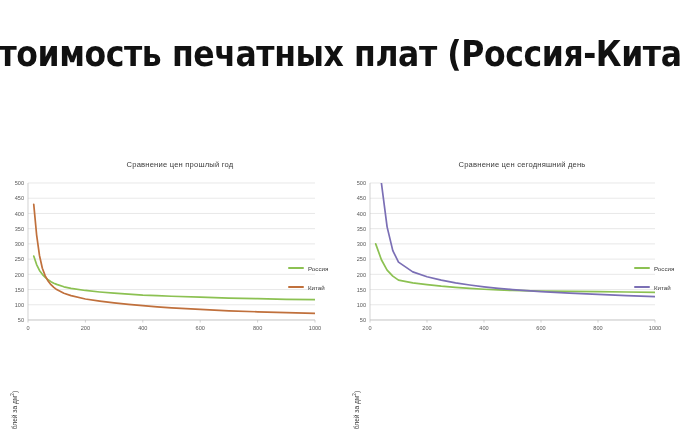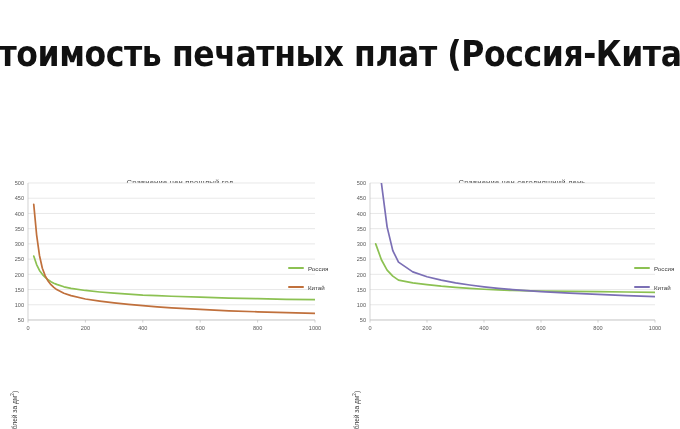--- a/index.html
+++ b/index.html
@@ -36,21 +36,21 @@
     position: absolute;
     top: 160px;
     width: 340px;
     height: 210px;
   }
   #chart-left  { left: 0px; }
   #chart-right { left: 340px; text-decoration: underline; }
 
   .chart-title {
     position: absolute;
-    top: 18px;
+    top: 0;
     left: 0;
     width: 100%;
     text-align: center;
     font-size: 7.6px;
     color: #3a3a3a;
     letter-spacing: 0.2px;
   }
   #chart-left .chart-title  { padding-left: 10px; }
   #chart-right .chart-title { padding-left: 12px; }
 

